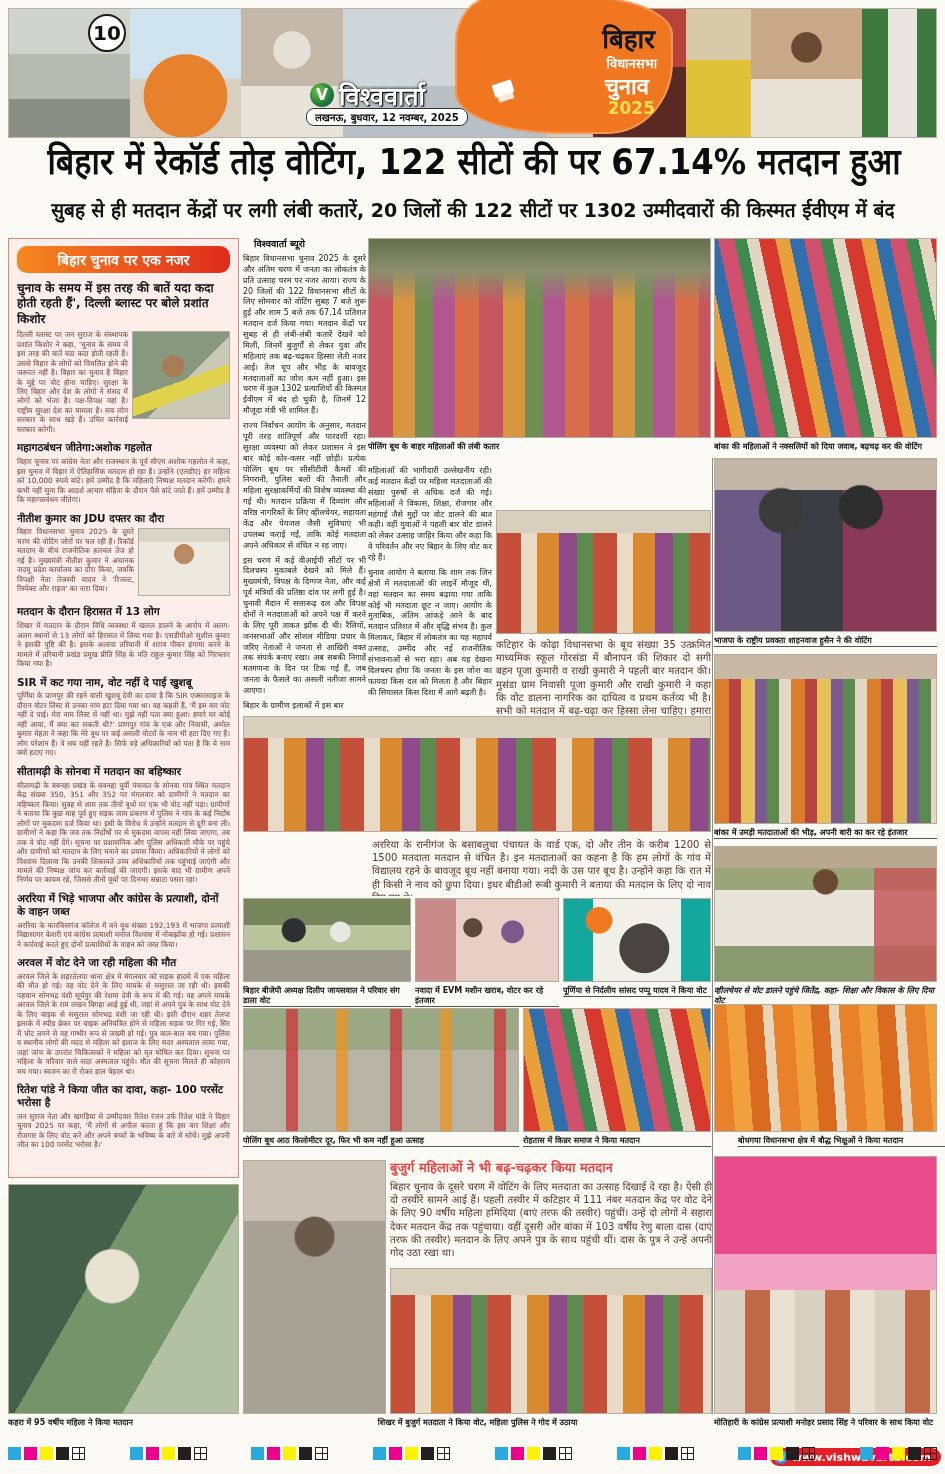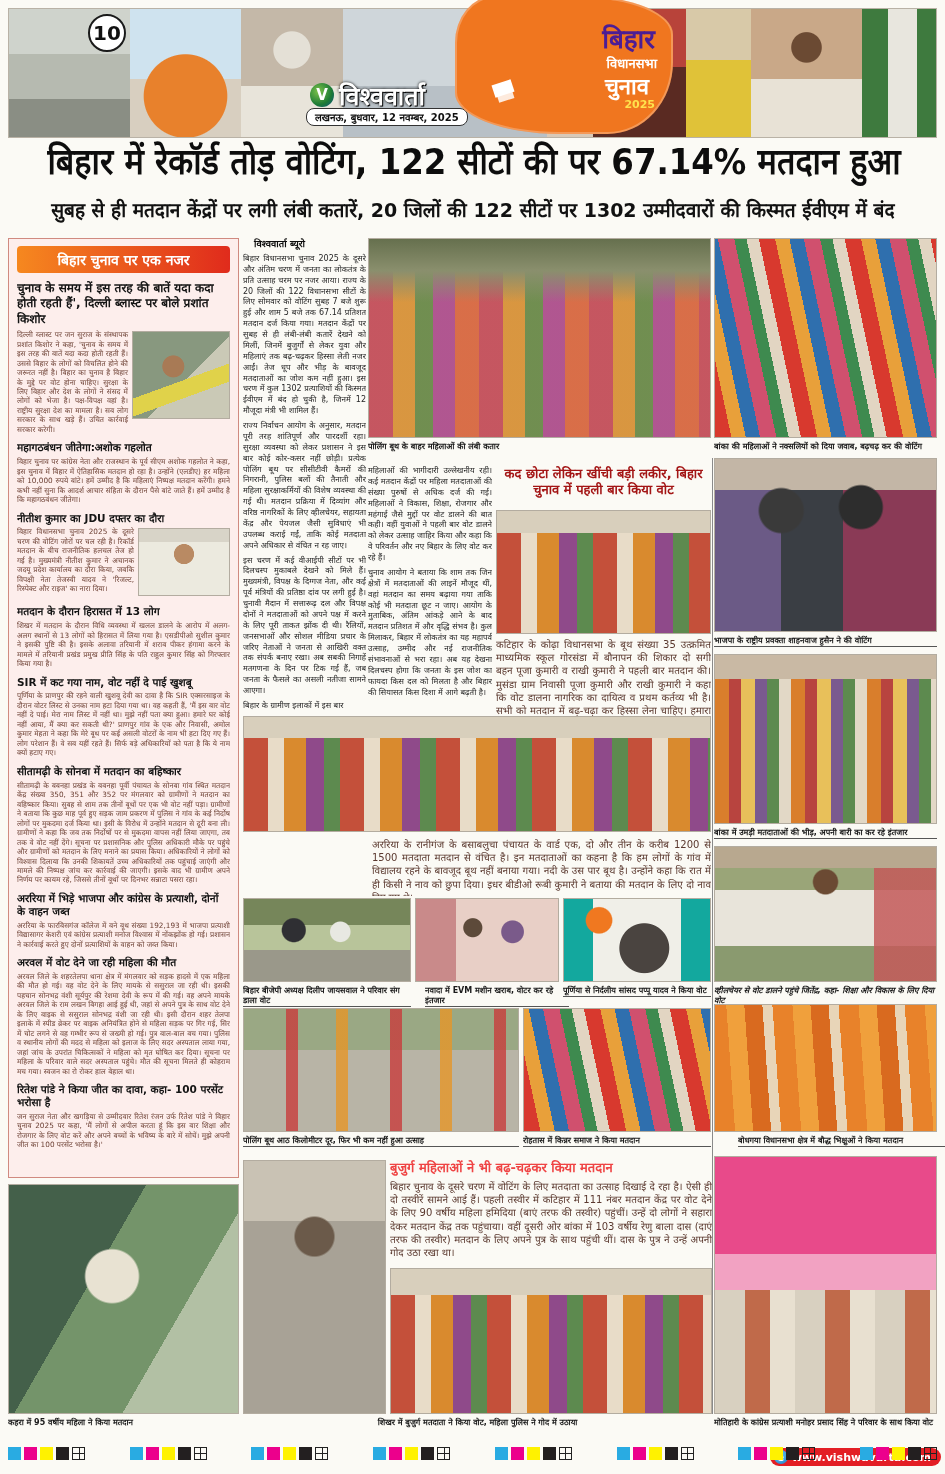--- a/index.html
+++ b/index.html
@@ -12,42 +12,42 @@
   .badge10{left:88px;top:14px;width:38px;height:38px;border-radius:50%;background:#fff;border:2px solid #1a1a1a;
     font-weight:700;font-size:20px;color:#111;display:flex;align-items:center;justify-content:center;}
   .logo{left:310px;top:78px;display:flex;align-items:center;gap:5px;}
   .logo-v{width:24px;height:24px;border-radius:50%;background:radial-gradient(circle at 35% 35%,#7ec34a,#1c7a35 60%,#0c4f8a);
     color:#fff;font-weight:700;font-size:15px;display:flex;align-items:center;justify-content:center;}
   .logo-t{font-size:25px;font-weight:800;color:#fff;text-shadow:0 0 3px #000,1px 1px 0 #000;}
   .datepill{left:306px;top:108px;background:#fff;border:1px solid #333;border-radius:8px;padding:1px 8px;
     font-size:10px;font-weight:700;color:#111;white-space:nowrap;}
   .map{left:455px;top:-4px;width:218px;height:138px;background:#f0761f;
     border-radius:18% 42% 30% 48% / 34% 28% 52% 30%;box-shadow:inset 0 0 0 2px rgba(255,255,255,.25);}
-  .map .t1{position:absolute;right:18px;top:24px;font-size:26px;font-weight:800;color:#4c1d95;margin-left:20px;}
+  .map .t1{position:absolute;right:18px;top:24px;font-size:26px;font-weight:800;color:#0f172a;margin-left:20px;}
   .map .t2{position:absolute;right:16px;top:58px;font-size:13px;font-weight:700;color:#fff;}
   .map .t3{position:absolute;right:24px;top:74px;font-size:22px;font-weight:800;color:#fff;}
-  .map .t4{position:absolute;right:18px;top:102px;font-size:11px;font-weight:800;color:#ffe14d;}
+  .map .t4{position:absolute;right:18px;top:102px;font-size:17px;font-weight:800;color:#ffe14d;}
   .map .slip{position:absolute;left:38px;top:86px;width:20px;height:13px;background:#fff;transform:rotate(-18deg);
     box-shadow:0 8px 0 -2px rgba(255,255,255,.85);}
   .sitepill{right:4px;bottom:8px;background:#e31e24;color:#fff;font-weight:700;font-size:11px;
     padding:2px 10px 2px 4px;border-radius:10px;display:flex;align-items:center;gap:4px;}
   .sitepill .e{width:14px;height:14px;border-radius:50%;background:radial-gradient(circle at 40% 35%,#6fd0f5,#1575c6);
     color:#fff;font-size:10px;font-weight:700;display:flex;align-items:center;justify-content:center;}
 
   
   .h1wrap{left:0;top:140px;width:945px;text-align:center;}
   .h1{display:inline-block;font-size:36px;font-weight:800;color:#0d0d0d;white-space:nowrap;transform:scaleX(.9);line-height:1.2;}
   .h2wrap{left:0;top:196px;width:945px;text-align:center;}
   .h2{display:inline-block;font-size:20px;font-weight:700;color:#111;white-space:nowrap;transform:scaleX(.95);}
 
   
   .leftbox{left:8px;top:238px;width:231px;height:940px;background:#fdeeec;border:1px solid #d08a80;
     padding:5px 8px;overflow:hidden;}
   .lb-head{background:linear-gradient(90deg,#f6881f,#e02b1c);color:#fff;font-weight:800;font-size:14px;
-    text-align:center;padding:4px 2px;margin:2px 0 8px;border-radius:4px;}
+    text-align:center;padding:4px 2px;margin:2px 0 8px;border-radius:10px;}
   .story{margin-bottom:7px;overflow:hidden;}
   .story h3{margin:0 0 3px;font-size:10.5px;line-height:1.22;color:#141414;}
   .story h3.big{font-size:12px;line-height:1.28;}
   .story p{margin:0;font-size:7.3px;line-height:1.3;color:#6d4034;text-align:justify;}
   .flph{float:right;margin:1px 0 2px 4px;border:1px solid #b9a894;}
 
   
   .btxt{font-size:8px;line-height:1.36;color:#262626;text-align:justify;overflow:hidden;}
   .btxt p{margin:0 0 4px;}
   .byline{font-size:9.5px;font-weight:700;color:#0d0d0d;margin:0 11px 3px;}
@@ -219,21 +219,20 @@
     <p>महिलाओं की भागीदारी उल्लेखनीय रही। कई मतदान केंद्रों पर महिला मतदाताओं की संख्या पुरुषों से अधिक दर्ज की गई। महिलाओं ने विकास, शिक्षा, रोजगार और महंगाई जैसे मुद्दों पर वोट डालने की बात कही। वहीं युवाओं ने पहली बार वोट डालने को लेकर उत्साह जाहिर किया और कहा कि वे परिवर्तन और नए बिहार के लिए वोट कर रहे हैं।</p>
     <p>चुनाव आयोग ने बताया कि शाम तक जिन क्षेत्रों में मतदाताओं की लाइनें मौजूद थीं, वहां मतदान का समय बढ़ाया गया ताकि कोई भी मतदाता छूट न जाए। आयोग के मुताबिक, अंतिम आंकड़े आने के बाद मतदान प्रतिशत में और वृद्धि संभव है। कुल मिलाकर, बिहार में लोकतंत्र का यह महापर्व उत्साह, उम्मीद और नई राजनीतिक संभावनाओं से भरा रहा। अब यह देखना दिलचस्प होगा कि जनता के इस जोश का फायदा किस दल को मिलता है और बिहार की सियासत किस दिशा में आगे बढ़ती है।</p>
   </div>
 
   <div class="abs ph ph-queue" style="left:368px;top:238px;width:343px;height:200px;"></div>
   <div class="abs cap nob" style="left:368px;top:440px;width:343px;">पोलिंग बूथ के बाहर महिलाओं की लंबी कतार</div>
 
   <div class="abs ph ph-colorful" style="left:714px;top:238px;width:223px;height:200px;"></div>
   <div class="abs cap nob" style="left:714px;top:440px;width:223px;">बांका की महिलाओं ने नक्सलियों को दिया जवाब, बढ़चढ़ कर की वोटिंग</div>
 
-  <div class="abs mhead" style="left:496px;top:466px;width:215px;font-size:13px;">कद छोटा लेकिन खींची बड़ी लकीर, बिहार चुनाव में पहली बार किया वोट</div>
   <div class="abs ph ph-group" style="left:496px;top:510px;width:215px;height:124px;"></div>
   <div class="abs smtxt" style="left:496px;top:638px;width:215px;height:88px;">कटिहार के कोढ़ा विधानसभा के बूथ संख्या 35 उत्क्रमित माध्यमिक स्कूल गोरसंडा में बौनापन की शिकार दो सगी बहन पूजा कुमारी व राखी कुमारी ने पहली बार मतदान की। मुसंडा ग्राम निवासी पूजा कुमारी और राखी कुमारी ने कहा कि वोट डालना नागरिक का दायित्व व प्रथम कर्तव्य भी है। सभी को मतदान में बढ़-चढ़ा कर हिस्सा लेना चाहिए। हमारा वोट सिर्फ हमारा नहीं, बल्कि आने वाली पीढ़ी का भविष्य लिखता है। पोस्ट ग्रेजुएट सगी बहनों ने कहा कि बिहार को और सशक्त बनाने के लिए मतदान की हूं। पहली बार मतदान कर बहुत खुशी मिली है।</div>
 
   <div class="abs ph ph-pair" style="left:714px;top:458px;width:223px;height:174px;"></div>
   <div class="abs cap" style="left:714px;top:634px;width:223px;">भाजपा के राष्ट्रीय प्रवक्ता शाहनवाज हुसैन ने की वोटिंग</div>
 
   <div class="abs ph ph-crowd2" style="left:714px;top:654px;width:223px;height:170px;"></div>
   <div class="abs cap" style="left:714px;top:826px;width:223px;">बांका में उमड़ी मतदाताओं की भीड़, अपनी बारी का कर रहे इंतजार</div>
 
   <div class="abs ph ph-wheel" style="left:714px;top:846px;width:223px;height:136px;"></div>
@@ -246,21 +245,21 @@
   <div class="abs cap nob" style="left:714px;top:1416px;width:223px;">मोतिहारी के कांग्रेस प्रत्याशी मनोहर प्रसाद सिंह ने परिवार के साथ किया वोट</div>
 
   <div class="abs ph ph-group" style="left:243px;top:716px;width:468px;height:116px;"></div>
 
   <div class="abs smtxt" style="left:372px;top:838px;width:339px;height:58px;">अररिया के रानीगंज के बसाबलुचा पंचायत के वार्ड एक, दो और तीन के करीब 1200 से 1500 मतदाता मतदान से वंचित है। इन मतदाताओं का कहना है कि हम लोगों के गांव में विद्यालय रहने के बावजूद बूथ नहीं बनाया गया। नदी के उस पार बूथ है। उन्होंने कहा कि रात में ही किसी ने नाव को छुपा दिया। इधर बीडीओ रूबी कुमारी ने बताया की मतदान के लिए दो नाव दिए गए थे।</div>
 
   <div class="abs ph ph-walk" style="left:243px;top:898px;width:168px;height:84px;"></div>
   <div class="abs ph ph-room" style="left:415px;top:898px;width:144px;height:84px;"></div>
   <div class="abs ph ph-inc" style="left:563px;top:898px;width:148px;height:84px;"></div>
   <div class="abs cap" style="left:243px;top:984px;width:168px;">बिहार बीजेपी अध्यक्ष दिलीप जायसवाल ने परिवार संग डाला वोट</div>
-  <div class="abs cap" style="left:415px;top:984px;width:144px;margin-left:10px;">नवादा में EVM मशीन खराब, वोटर कर रहे इंतजार</div>
+  <div class="abs cap" style="left:415px;top:984px;width:144px;">नवादा में EVM मशीन खराब, वोटर कर रहे इंतजार</div>
   <div class="abs cap" style="left:563px;top:984px;width:148px;">पूर्णिया से निर्दलीय सांसद पप्पू यादव ने किया वोट</div>
 
   <div class="abs ph ph-road" style="left:243px;top:1008px;width:276px;height:124px;"></div>
   <div class="abs ph ph-colorful" style="left:523px;top:1008px;width:188px;height:124px;"></div>
   <div class="abs cap" style="left:243px;top:1134px;width:276px;">पोलिंग बूथ आठ किलोमीटर दूर, फिर भी कम नहीं हुआ उत्साह</div>
   <div class="abs cap" style="left:523px;top:1134px;width:188px;">रोहतास में किन्नर समाज ने किया मतदान</div>
 
   <div class="abs bhead" style="left:390px;top:1160px;width:322px;font-size:13px;">बुजुर्ग महिलाओं ने भी बढ़-चढ़कर किया मतदान</div>
   <div class="abs smtxt" style="left:390px;top:1180px;width:322px;height:84px;">बिहार चुनाव के दूसरे चरण में वोटिंग के लिए मतदाता का उत्साह दिखाई दे रहा है। ऐसी ही दो तस्वीरें सामने आई हैं। पहली तस्वीर में कटिहार में 111 नंबर मतदान केंद्र पर वोट देने के लिए 90 वर्षीय महिला हमिदिया (बाएं तरफ की तस्वीर) पहुंचीं। उन्हें दो लोगों ने सहारा देकर मतदान केंद्र तक पहुंचाया। वहीं दूसरी ओर बांका में 103 वर्षीय रेणु बाला दास (दाएं तरफ की तस्वीर) मतदान के लिए अपने पुत्र के साथ पहुंची थीं। दास के पुत्र ने उन्हें अपनी गोद उठा रखा था।</div>
   <div class="abs ph ph-group" style="left:390px;top:1268px;width:322px;height:146px;"></div>

